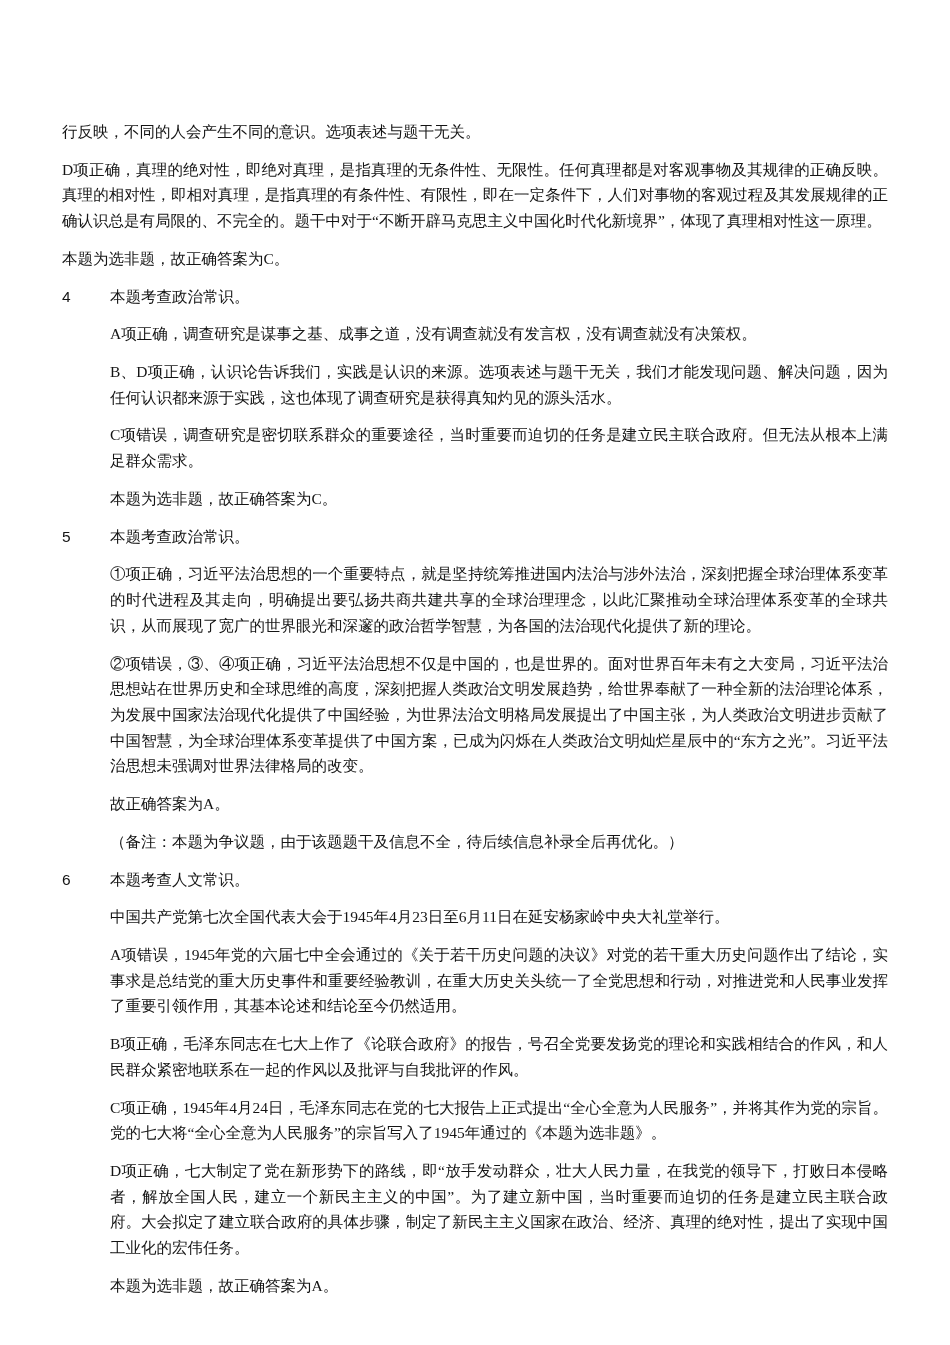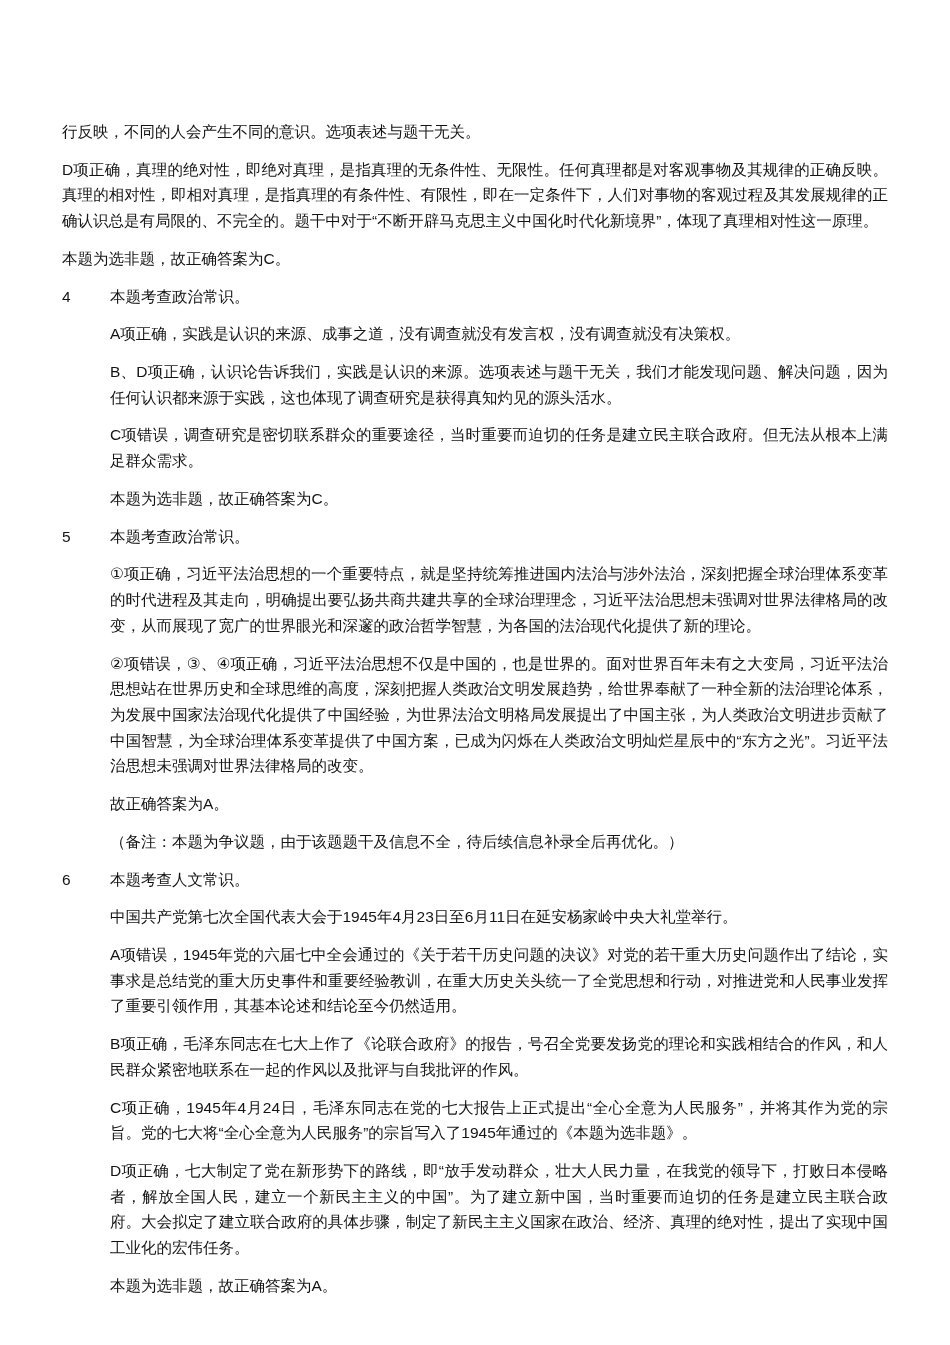--- a/index.html
+++ b/index.html
@@ -14,20 +14,21 @@
     color: #141414;
     -webkit-font-smoothing: antialiased;
   }
   .page {
     padding: 119px 62px 40px 62px;
   }
   .para {
     text-align: justify;
     margin-bottom: 12px;
     word-break: break-all;
+    font-family: Liberation Serif, serif;
   }
   .item {
     position: relative;
     padding-left: 48px;
     margin-bottom: 0;
   }
   .item-number {
     position: absolute;
     left: 0;
     top: 0;
@@ -39,30 +40,30 @@
 
 <div class="page">
 
   <p class="para">行反映，不同的人会产生不同的意识。选项表述与题干无关。</p>
   <p class="para">D项正确，真理的绝对性，即绝对真理，是指真理的无条件性、无限性。任何真理都是对客观事物及其规律的正确反映。真理的相对性，即相对真理，是指真理的有条件性、有限性，即在一定条件下，人们对事物的客观过程及其发展规律的正确认识总是有局限的、不完全的。题干中对于“不断开辟马克思主义中国化时代化新境界”，体现了真理相对性这一原理。</p>
   <p class="para">本题为选非题，故正确答案为C。</p>
 
   <div class="item">
     <span class="item-number">4</span>
     <p class="para">本题考查政治常识。</p>
-    <p class="para">A项正确，实践是认识的来源、成事之道，没有调查就没有发言权，没有调查就没有决策权。</p>
+    <p class="para">A项正确，调查研究是谋事之基、成事之道，没有调查就没有发言权，没有调查就没有决策权。</p>
     <p class="para">B、D项正确，认识论告诉我们，实践是认识的来源。选项表述与题干无关，我们才能发现问题、解决问题，因为任何认识都来源于实践，这也体现了调查研究是获得真知灼见的源头活水。</p>
     <p class="para">C项错误，调查研究是密切联系群众的重要途径，当时重要而迫切的任务是建立民主联合政府。但无法从根本上满足群众需求。</p>
     <p class="para">本题为选非题，故正确答案为C。</p>
   </div>
 
   <div class="item">
     <span class="item-number">5</span>
     <p class="para">本题考查政治常识。</p>
-    <p class="para">①项正确，习近平法治思想的一个重要特点，就是坚持统筹推进国内法治与涉外法治，深刻把握全球治理体系变革的时代进程及其走向，明确提出要弘扬共商共建共享的全球治理理念，习近平法治思想未强调对世界法律格局的改变，从而展现了宽广的世界眼光和深邃的政治哲学智慧，为各国的法治现代化提供了新的理论。</p>
+    <p class="para">①项正确，习近平法治思想的一个重要特点，就是坚持统筹推进国内法治与涉外法治，深刻把握全球治理体系变革的时代进程及其走向，明确提出要弘扬共商共建共享的全球治理理念，以此汇聚推动全球治理体系变革的全球共识，从而展现了宽广的世界眼光和深邃的政治哲学智慧，为各国的法治现代化提供了新的理论。</p>
     <p class="para">②项错误，③、④项正确，习近平法治思想不仅是中国的，也是世界的。面对世界百年未有之大变局，习近平法治思想站在世界历史和全球思维的高度，深刻把握人类政治文明发展趋势，给世界奉献了一种全新的法治理论体系，为发展中国家法治现代化提供了中国经验，为世界法治文明格局发展提出了中国主张，为人类政治文明进步贡献了中国智慧，为全球治理体系变革提供了中国方案，已成为闪烁在人类政治文明灿烂星辰中的“东方之光”。习近平法治思想未强调对世界法律格局的改变。</p>
     <p class="para">故正确答案为A。</p>
     <p class="para">（备注：本题为争议题，由于该题题干及信息不全，待后续信息补录全后再优化。）</p>
   </div>
 
   <div class="item">
     <span class="item-number">6</span>
     <p class="para">本题考查人文常识。</p>
     <p class="para">中国共产党第七次全国代表大会于1945年4月23日至6月11日在延安杨家岭中央大礼堂举行。</p>
     <p class="para">A项错误，1945年党的六届七中全会通过的《关于若干历史问题的决议》对党的若干重大历史问题作出了结论，实事求是总结党的重大历史事件和重要经验教训，在重大历史关头统一了全党思想和行动，对推进党和人民事业发挥了重要引领作用，其基本论述和结论至今仍然适用。</p>

